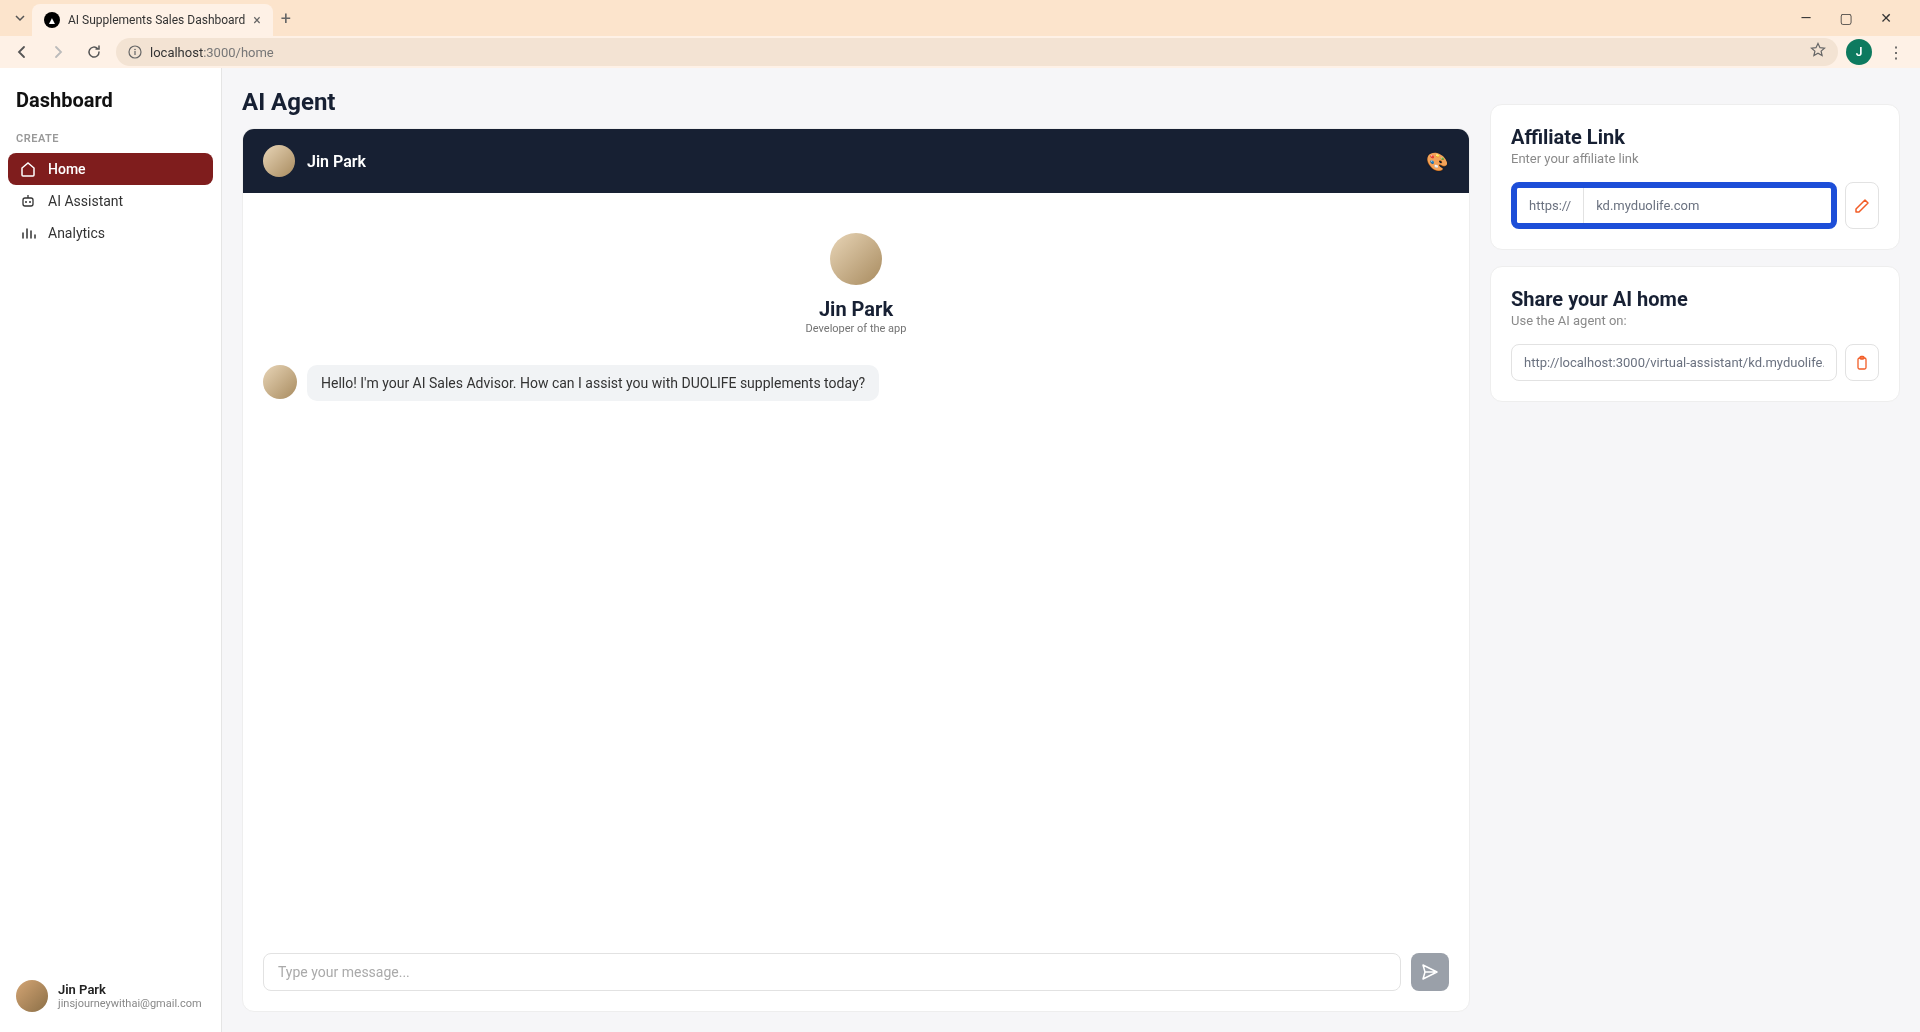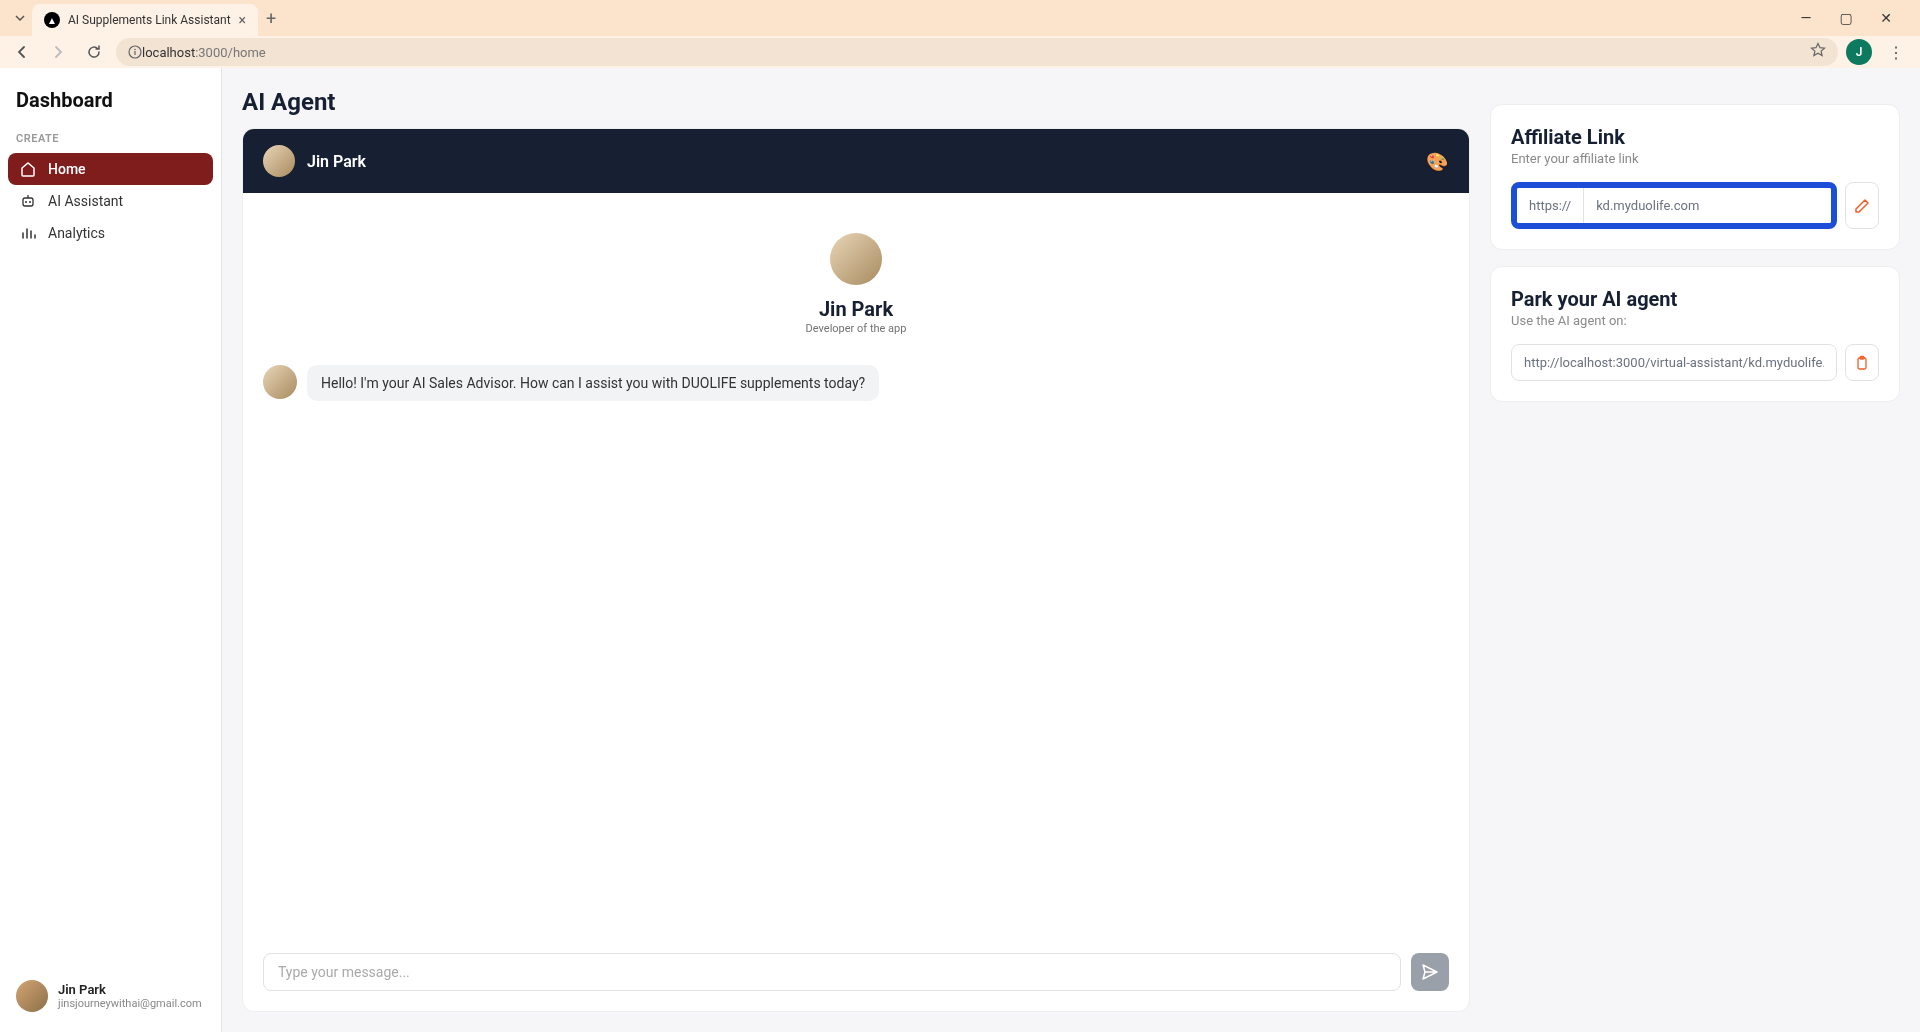--- a/index.html
+++ b/index.html
@@ -13,21 +13,21 @@
 .tab-favicon { width: 16px; height: 16px; background: #000; border-radius: 50%; display: flex; align-items: center; justify-content: center; color: #fff; font-size: 10px; }
 .tab-title { font-size: 12px; color: #333; flex: 1; }
 .tab-close { cursor: pointer; color: #666; font-size: 14px; line-height: 1; }
 .new-tab { margin-left: 8px; cursor: pointer; color: #666; font-size: 18px; }
 .window-controls { margin-left: auto; display: flex; gap: 12px; padding-right: 12px; }
 .window-control { cursor: pointer; font-size: 14px; color: #333; width: 28px; text-align: center; }
 
 .address-row { height: 32px; background: #fef1e6; display: flex; align-items: center; padding: 0 8px; gap: 8px; }
 .nav-btn { width: 28px; height: 28px; display: flex; align-items: center; justify-content: center; cursor: pointer; color: #555; border-radius: 50%; }
 .nav-btn.disabled { color: #bbb; }
-.address-bar { flex: 1; background: #f3e3d3; border-radius: 16px; height: 28px; display: flex; align-items: center; padding: 12px 12px; }
+.address-bar { flex: 1; background: #f3e3d3; border-radius: 16px; height: 28px; display: flex; align-items: center; padding: 12px 12px; gap: 8px; }
 .address-text { font-size: 13px; color: #333; }
 .address-text .host { color: #333; }
 .address-text .path { color: #777; }
 .star-icon { cursor: pointer; color: #666; }
 .profile-badge { width: 26px; height: 26px; background: #0d7a5f; border-radius: 50%; display: flex; align-items: center; justify-content: center; color: #fff; font-size: 12px; font-weight: 600; cursor: pointer; }
 .menu-dots { cursor: pointer; color: #555; padding: 0 8px; }
 
 
 .app { display: flex; height: calc(1032px - 68px); background: #fff; }
 
@@ -89,21 +89,21 @@
 
 <div class="browser-chrome">
   <div class="tab-bar">
     <div class="tab-dropdown">
       <svg width="12" height="12" viewBox="0 0 12 12">
           <path d="M2 4l4 4 4-4" stroke="#555" stroke-width="1.5" fill="none"></path>
         </svg>
     </div>
     <div class="tab">
       <div class="tab-favicon">▲</div>
-      <span class="tab-title">AI Supplements Link Assistant</span>
+      <span class="tab-title">AI Supplements Sales Dashboard</span>
       <span class="tab-close">×</span>
     </div>
     <div class="new-tab">+</div>
     <div class="window-controls">
       <span class="window-control">—</span>
       <span class="window-control">▢</span>
       <span class="window-control">✕</span>
     </div>
   </div>
   <div class="address-row">
@@ -227,21 +227,21 @@
           </div>
           <button class="edit-btn">
             <svg width="16" height="16" viewBox="0 0 16 16">
                 <path d="M11 2l3 3-9 9H2v-3z" stroke="#f25d27" stroke-width="1.5" fill="none" stroke-linejoin="round"></path>
               </svg>
           </button>
         </div>
       </div>
 
       <div class="card">
-        <div class="card-title">Park your AI agent</div>
+        <div class="card-title">Share your AI home</div>
         <div class="card-sub">Use the AI agent on:</div>
         <div class="share-row">
           <input class="share-input" readonly="" value="http://localhost:3000/virtual-assistant/kd.myduolife.com" style="">
           <button class="copy-btn">
             <svg width="16" height="16" viewBox="0 0 16 16">
                 <rect x="4" y="3" width="8" height="11" rx="1.5" stroke="#f25d27" stroke-width="1.3"></rect>
                 <rect x="6" y="1.5" width="4" height="2.5" rx="1" stroke="#f25d27" stroke-width="1.3"></rect>
               </svg>
           </button>
         </div>

